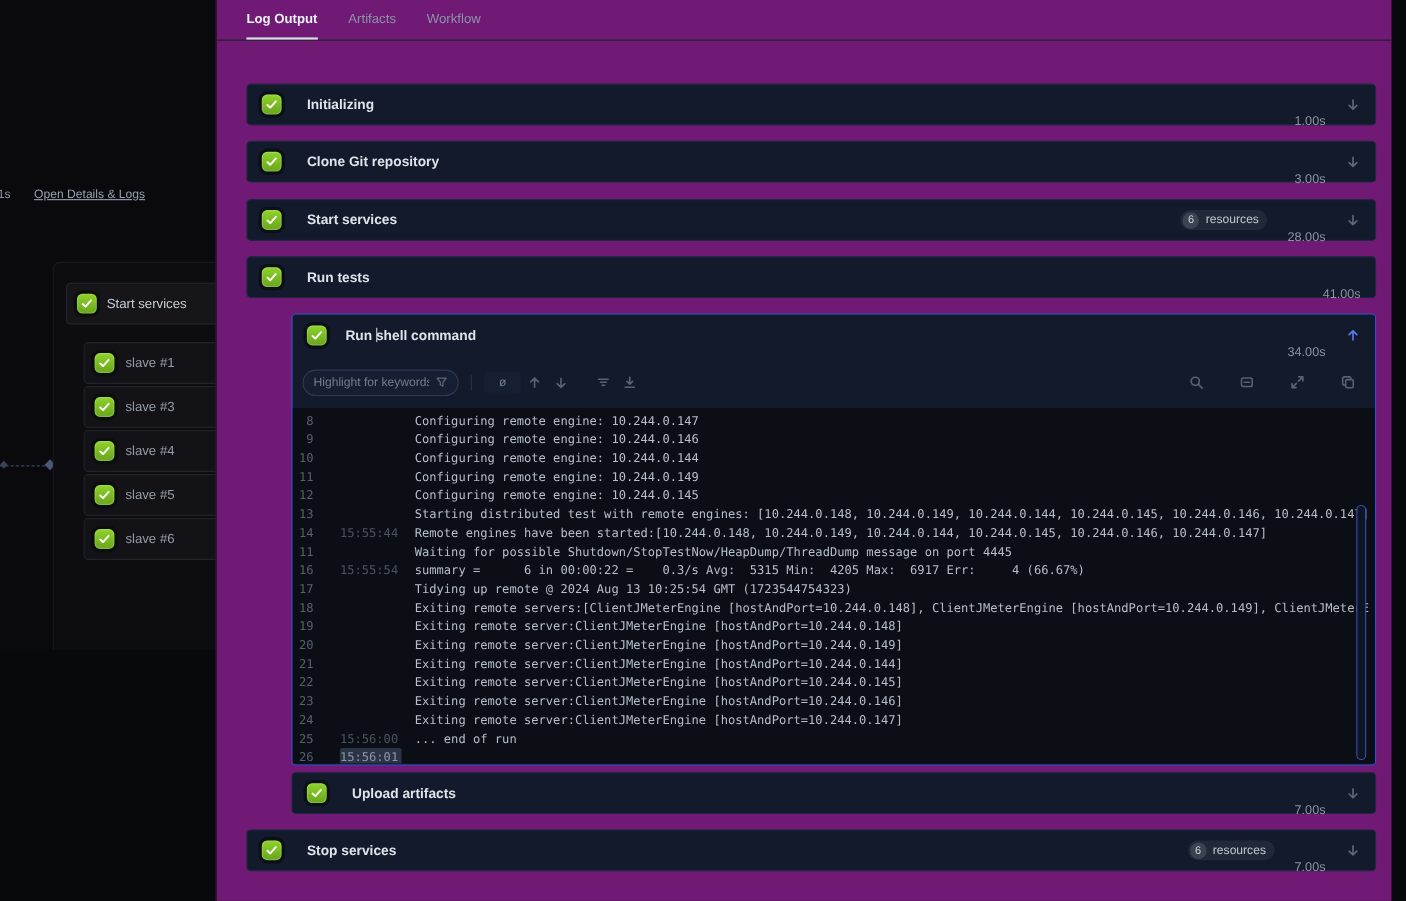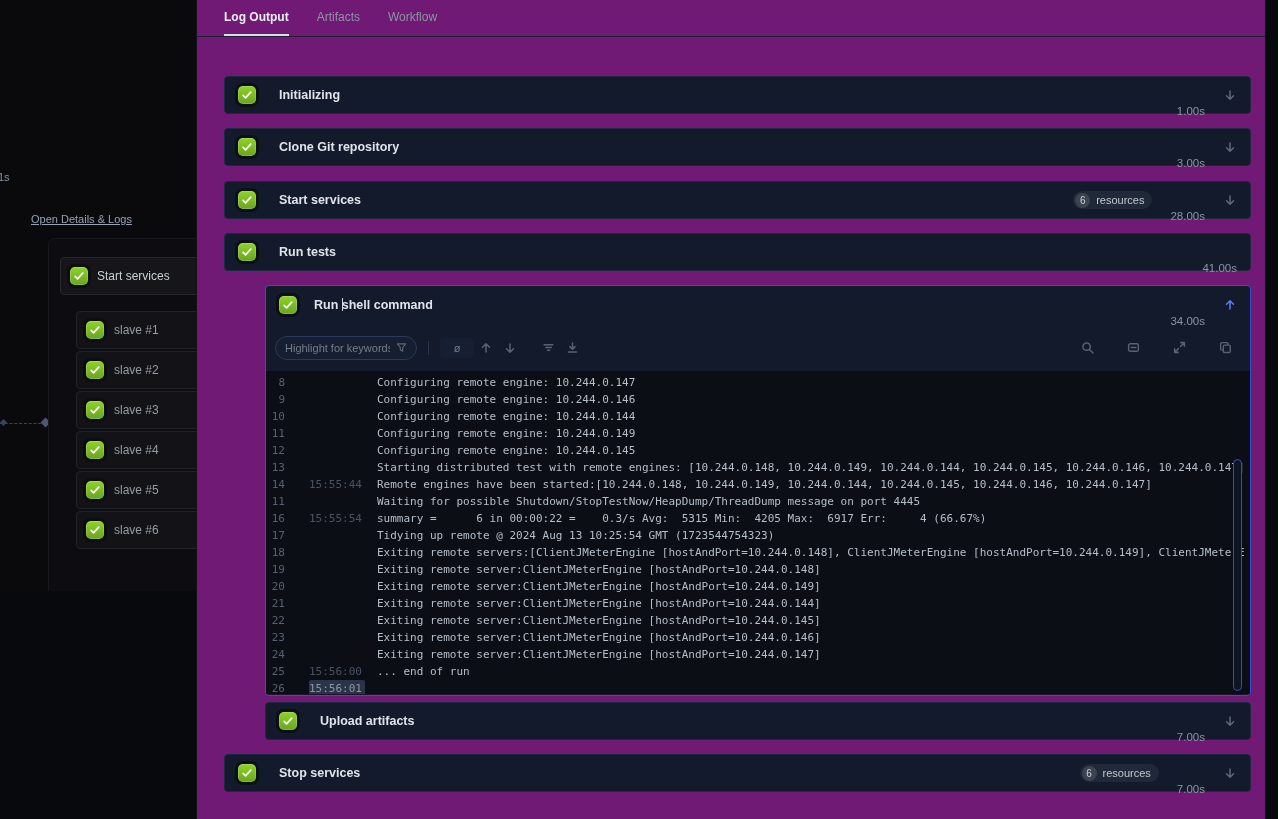--- a/index.html
+++ b/index.html
@@ -4,21 +4,21 @@
 <style>
   * { margin:0; padding:0; box-sizing:border-box; }
   html,body { background:#06070a; }
   .screen {
     position:relative; width:1278px; height:819px; overflow:hidden;
     font-family:"Liberation Sans", sans-serif; background:#08090c;
   }
   
   .sidebar { position:absolute; left:0; top:0; width:209px; height:591px; background:#0a0a0d; overflow:hidden; }
   .elapsed { position:absolute; left:-2px; top:171px; font-size:11px; color:#8a93a2; }
-  .details-link { position:absolute; left:31px; top:171px; font-size:11px; color:#97a1b3; text-decoration:underline; cursor:pointer;margin-top:42px; }
+  .details-link { position:absolute; left:31px; top:171px; font-size:11px; color:#97a1b3; text-decoration:underline; cursor:pointer; }
   .pl-panel { position:absolute; left:48px; top:238px; width:190px; height:366px; background:#0d0d11; border:1px solid #17171d; border-radius:6px; }
   .pl-parent {
     position:absolute; left:60px; top:257px; width:178px; height:38px;
     background:#15151a; border:1px solid #26262d; border-radius:4px;
     display:flex; align-items:center; gap:9px; padding:0 9px; cursor:pointer;
   }
   .pl-parent .nlabel { font-size:12px; color:#c9cfd6; }
   .mini-count {
     margin-left:auto; flex:none; width:15px; height:15px; border-radius:50%;
     background:#3e4450; color:#ccd1d7; font-size:10px; line-height:15px; text-align:center;
@@ -136,28 +136,20 @@
     </div>
 
     <div class="pl-nodes">
         <div class="pl-node">
           <span class="check">
             <svg viewBox="0 0 18 18" width="12" height="12">
               <path d="M3.2 9.6 L7 13.2 L14.6 4.6" stroke="#fff" stroke-width="2.6" fill="none" stroke-linecap="round" stroke-linejoin="round"></path>
             </svg>
           </span>
           <span class="nlabel">slave #1</span>
-        </div>
-        <div class="pl-node">
-          <span class="check">
-            <svg viewBox="0 0 18 18" width="12" height="12">
-              <path d="M3.2 9.6 L7 13.2 L14.6 4.6" stroke="#fff" stroke-width="2.6" fill="none" stroke-linecap="round" stroke-linejoin="round"></path>
-            </svg>
-          </span>
-          <span class="nlabel">slave #2</span>
         </div>
         <div class="pl-node">
           <span class="check">
             <svg viewBox="0 0 18 18" width="12" height="12">
               <path d="M3.2 9.6 L7 13.2 L14.6 4.6" stroke="#fff" stroke-width="2.6" fill="none" stroke-linecap="round" stroke-linejoin="round"></path>
             </svg>
           </span>
           <span class="nlabel">slave #3</span>
         </div>
         <div class="pl-node">

